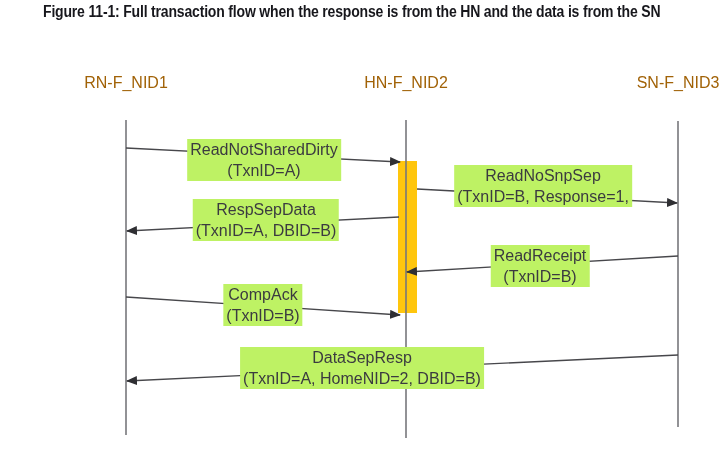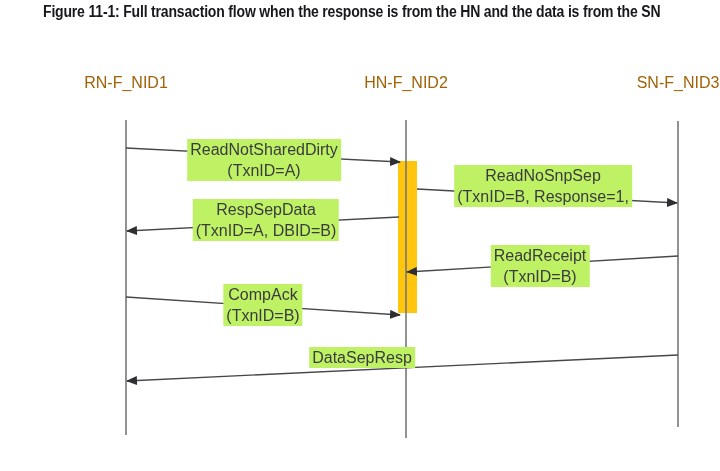--- a/index.html
+++ b/index.html
@@ -120,17 +120,18 @@
     <div>(TxnID=B)</div>
   </div>
 
   <div class="msg-label" style="left:223px; top:284px">
     <div>CompAck</div>
     <div>(TxnID=B)</div>
   </div>
 
   <div class="msg-label" style="left:322px; top:347px">
     <div>DataSepResp</div>
+    <div>(TxnID=A, HomeNID=2, DBID=B)</div>
   </div>
 
 
 
 </div>
 
 </body></html>

